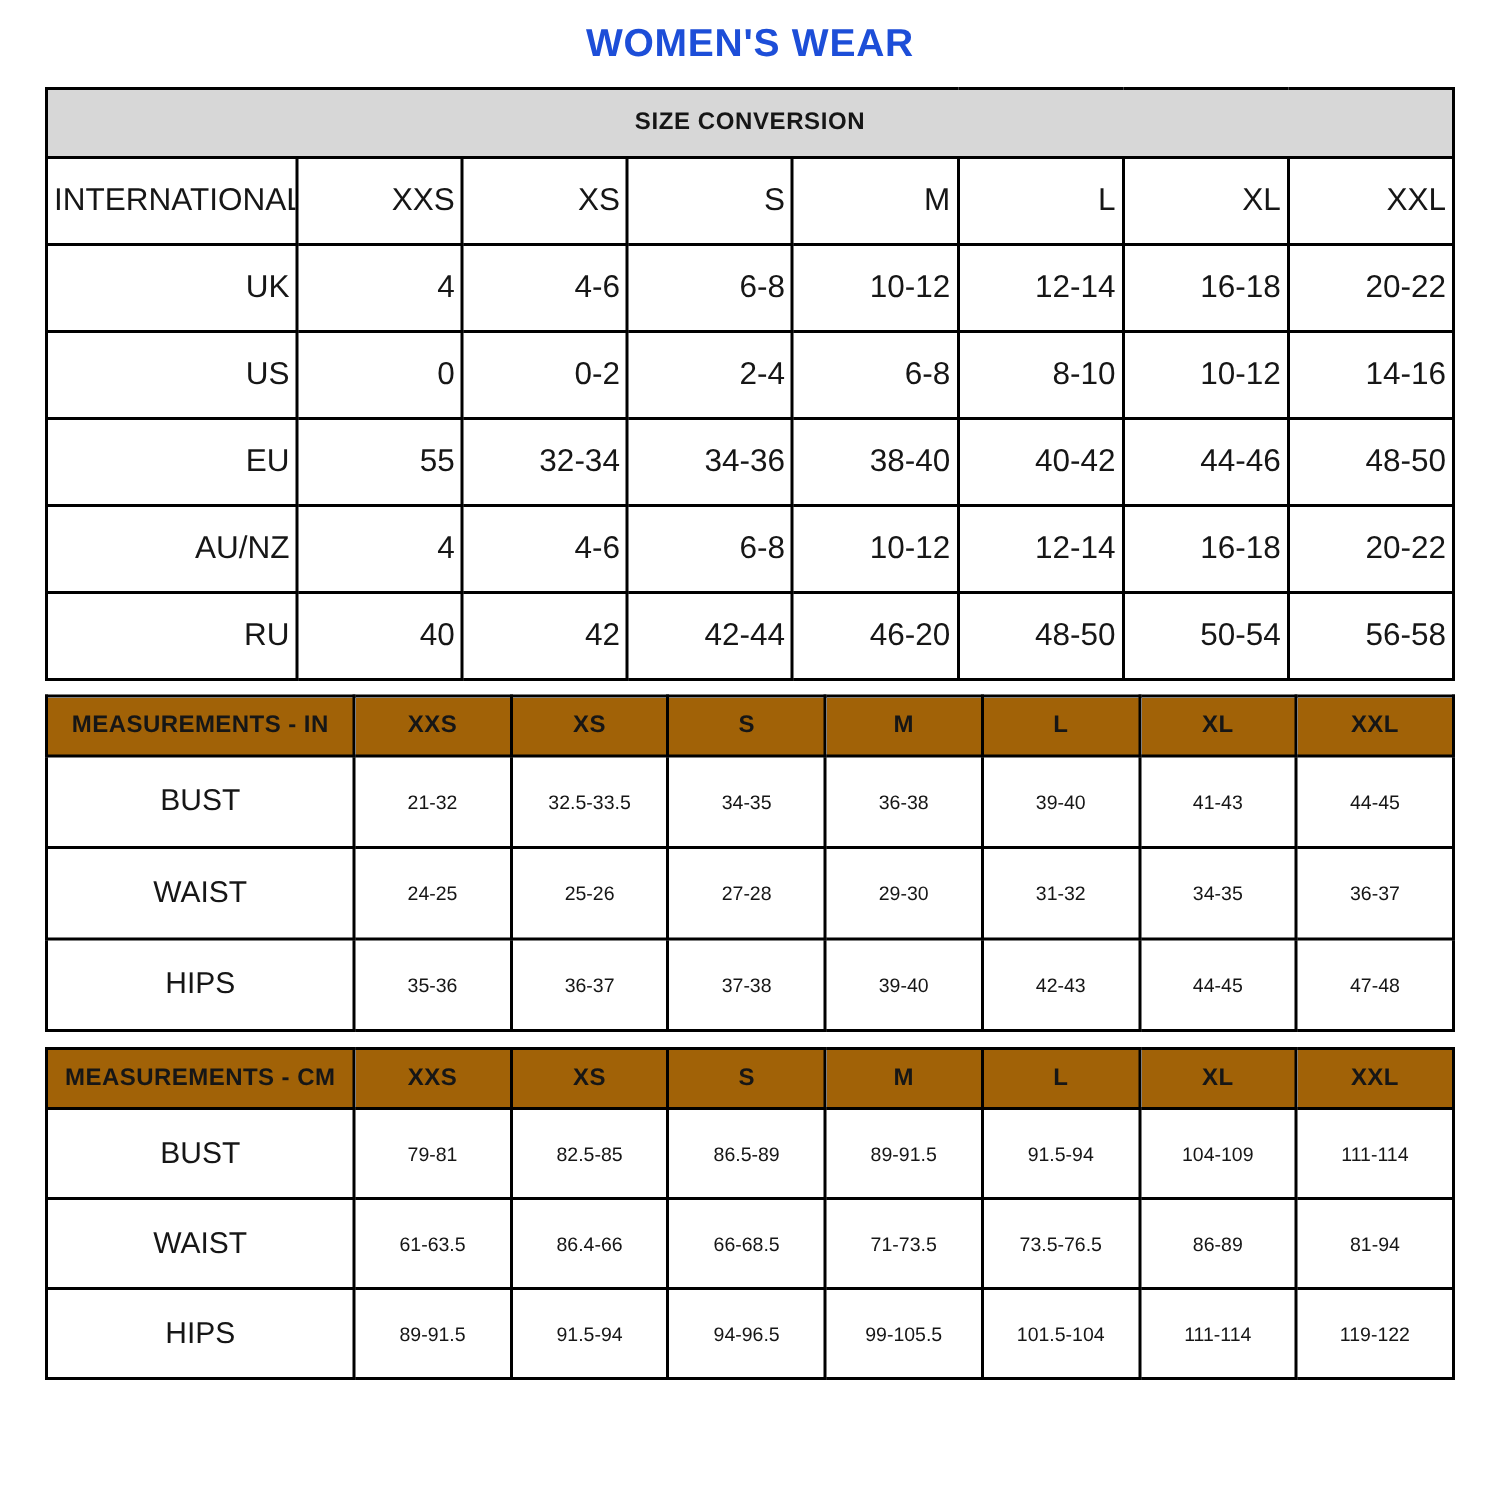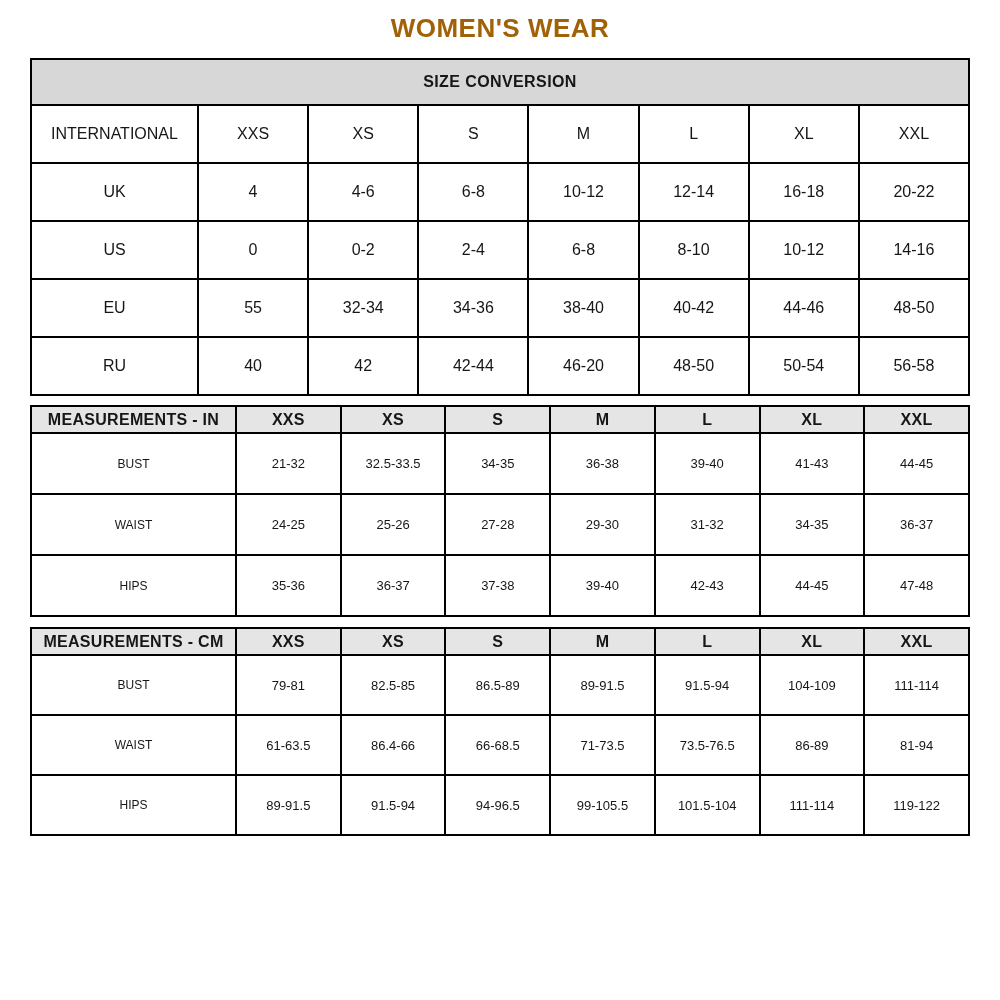--- a/index.html
+++ b/index.html
@@ -16,59 +16,59 @@
     height: 1000px;
     padding: 12px 30px 15px 30px;
   }
   .title {
     margin: 0 0 14px 0;
     text-align: center;
     font-size: 26px;
     font-weight: 700;
     letter-spacing: 0.5px;
     line-height: 32px;
-    color: #a16207;
+    color: #1d4ed8;
   }
   table.tbl {
     border-collapse: collapse;
     table-layout: fixed;
     width: 940px;
     border-radius: 10px;
   }
   table.tbl td {
     border: 2px solid #000000;
     text-align: center;
     vertical-align: middle;
     padding: 0 4px;
     overflow: hidden;
   }
   
   .tbl-conv col.c-first { width: 167px; }
   .tbl-conv tr.r-banner td { height: 46px; }
-  .tbl-conv tr.r-data td { height: 58px; font-size: 16px; }
+  .tbl-conv tr.r-data td { height: 58px; font-size: 21px; text-align: right; }
   td.banner {
     background: #d7d7d7;
     font-weight: 700;
     font-size: 16px;
     letter-spacing: 0.4px;
   }
   
   .tbl-meas { margin-top: 9px; }
   .tbl-meas col.c-first { width: 205px; }
   .tbl-meas tr.r-head td {
-    height: 27px;
-    background: #e5e5e5;
+    height: 40px;
+    background: #a16207;
     font-weight: 700;
     font-size: 16px;
     letter-spacing: 0.3px;
   }
   .tbl-meas.tbl-in tr.r-data td { height: 61px; }
   .tbl-meas.tbl-cm tr.r-data td { height: 60px; }
   .tbl-meas tr.r-data td { font-size: 13px; }
-  .tbl-meas tr.r-data td.lbl { font-size: 12px; text-align: center; }
+  .tbl-meas tr.r-data td.lbl { font-size: 20px; text-align: center; }
   .tbl-cm { margin-top: 10px; }
 </style>
 </head>
 <body>
 
 <div class="page">
 
   <h1 class="title">WOMEN'S WEAR</h1>
 
   <table class="tbl tbl-conv">
@@ -112,20 +112,30 @@
       </tr>
       <tr class="r-data">
         <td class="lbl">EU</td>
         <td>55</td>
         <td>32-34</td>
         <td>34-36</td>
         <td>38-40</td>
         <td>40-42</td>
         <td>44-46</td>
         <td>48-50</td>
+      </tr>
+      <tr class="r-data">
+        <td class="lbl">AU/NZ</td>
+        <td>4</td>
+        <td>4-6</td>
+        <td>6-8</td>
+        <td>10-12</td>
+        <td>12-14</td>
+        <td>16-18</td>
+        <td>20-22</td>
       </tr>
       <tr class="r-data">
         <td class="lbl">RU</td>
         <td>40</td>
         <td>42</td>
         <td>42-44</td>
         <td>46-20</td>
         <td>48-50</td>
         <td>50-54</td>
         <td>56-58</td>

